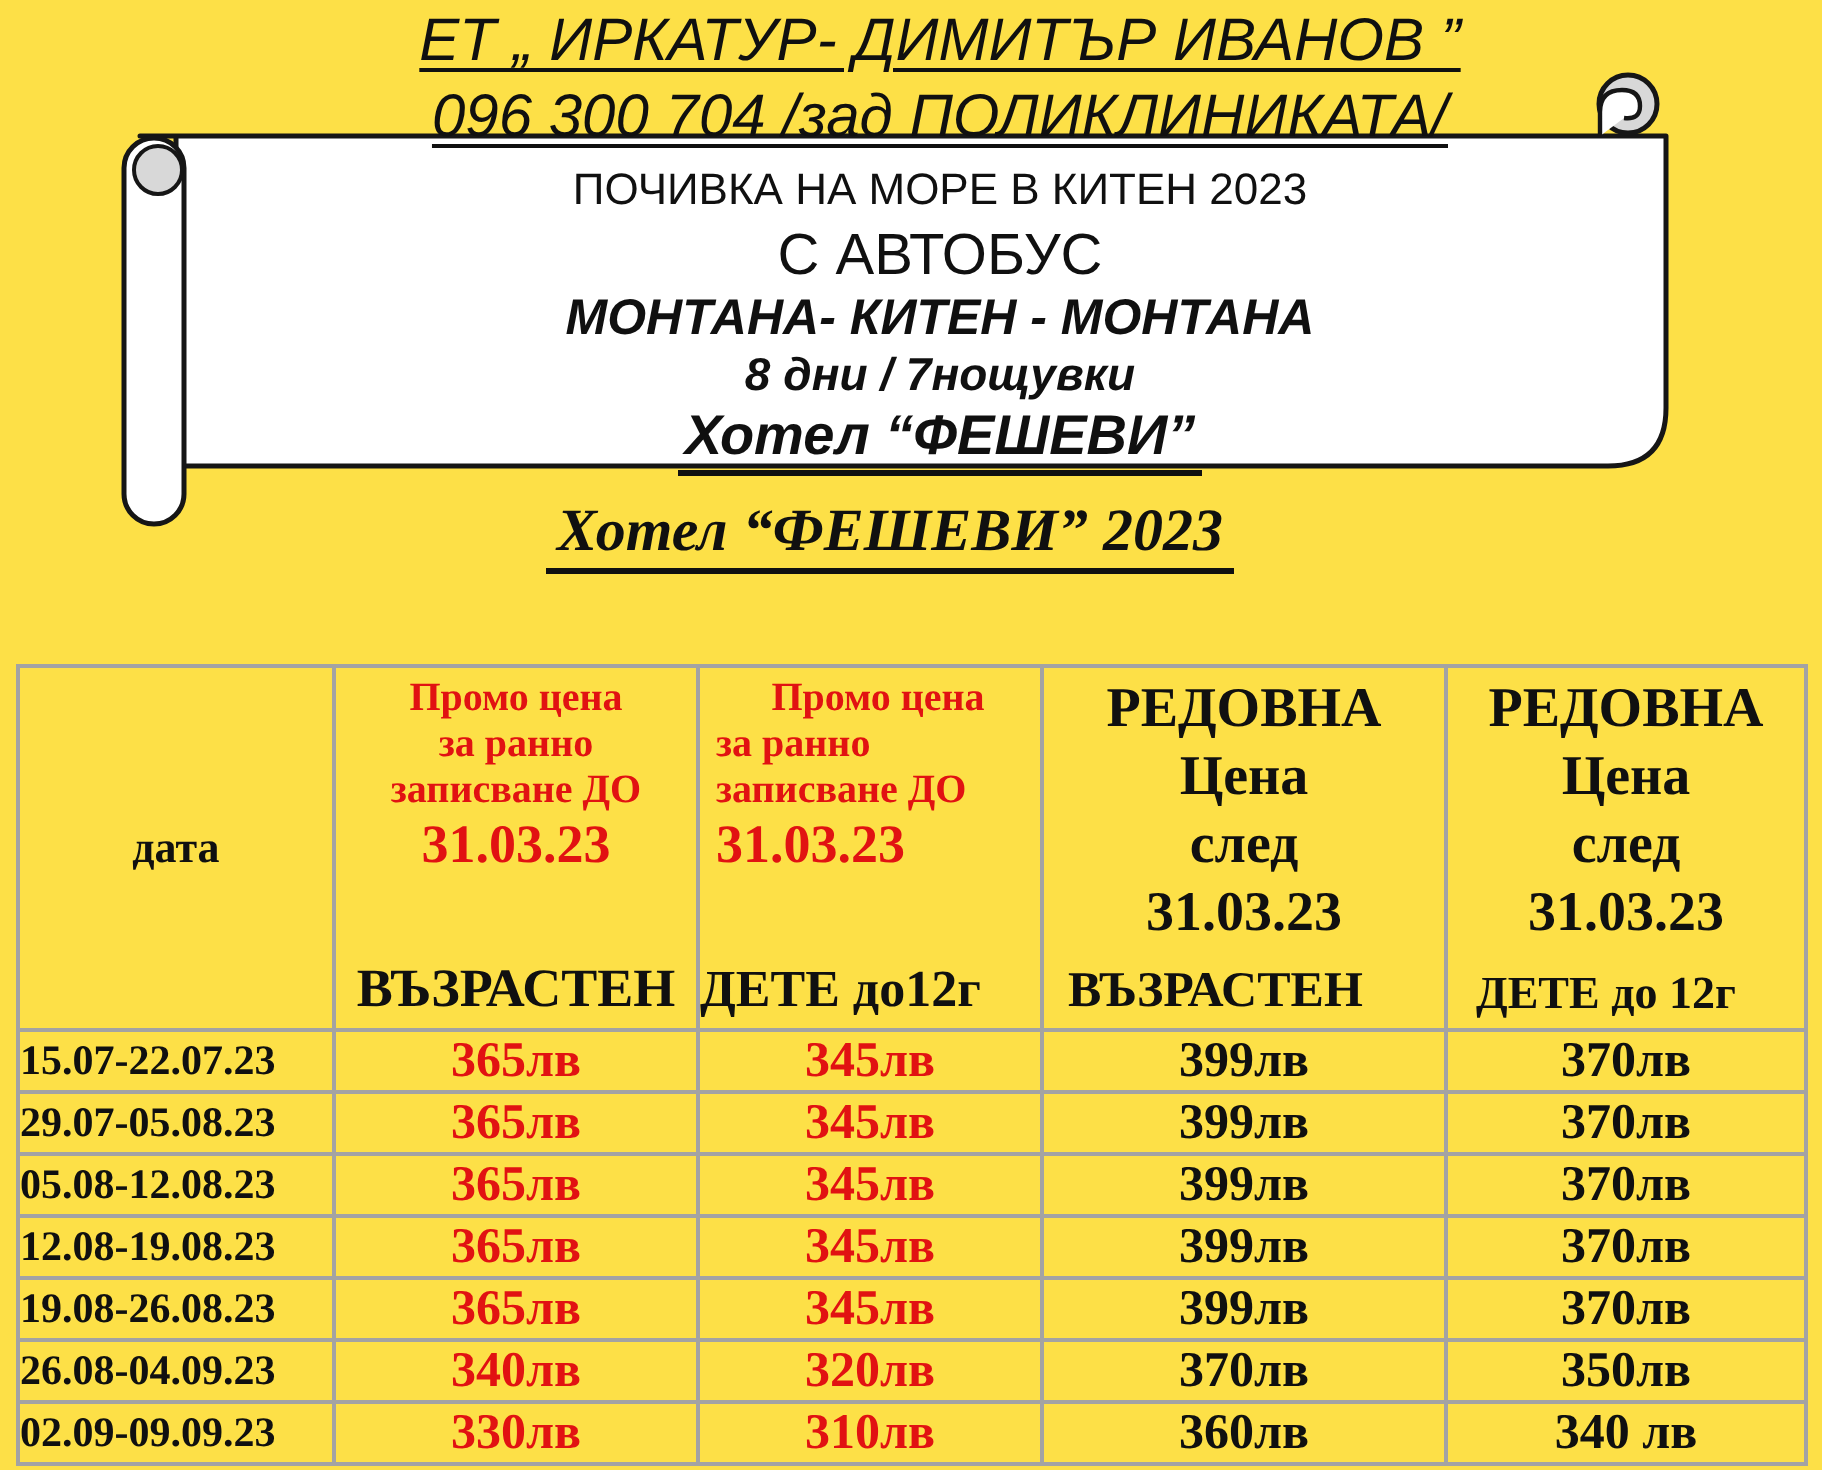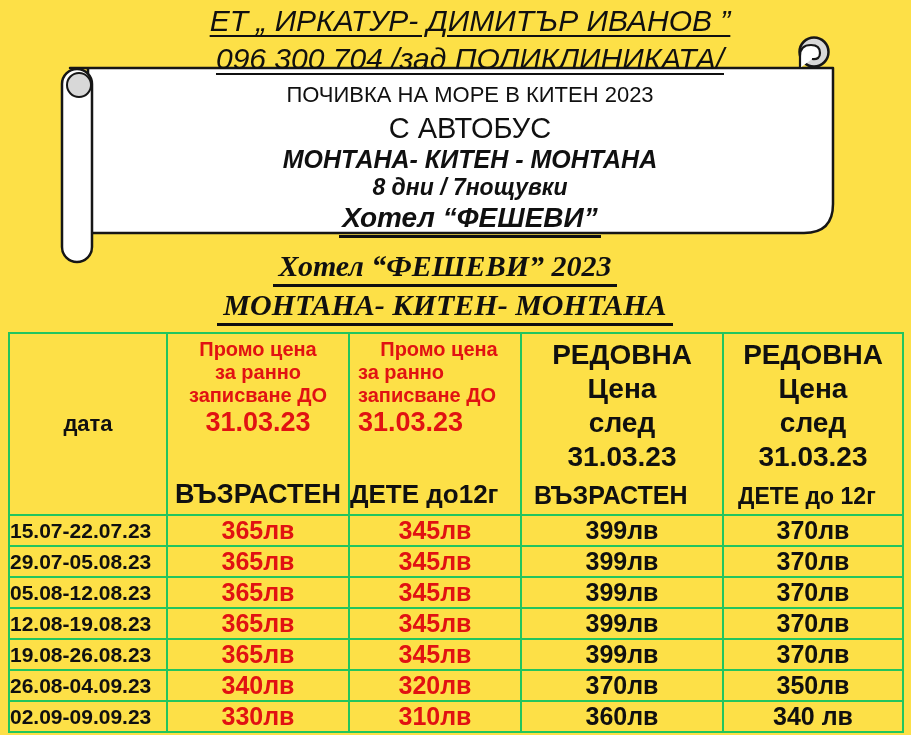--- a/index.html
+++ b/index.html
@@ -20,21 +20,21 @@
   .bt7{font-size:28px;line-height:33px;font-weight:bold;font-style:italic;}
   .u3{display:inline-block;border-bottom:3px solid #101010;padding:0 3px 1px;}
   
   .subhead{position:absolute;left:0;top:249px;width:890px;text-align:center;
     font-weight:bold;font-style:italic;font-size:30px;font-family:Liberation Serif, serif;}
   .sh{display:inline-block;border-bottom:3px solid #101010;line-height:32px;padding:0 6px 2px;}
   .subhead .row2{margin-top:1px;}
   
   .price-table{position:absolute;left:8px;top:332px;width:894px;
     border-collapse:collapse;table-layout:fixed;}
-  .price-table th,.price-table td{border:2px solid #22c55e;padding:0;vertical-align:middle;}
+  .price-table th,.price-table td{border:2px solid #a3a3a3;padding:0;vertical-align:middle;font-family:Liberation Serif, serif;}
   .price-table thead tr{height:180px;}
   .price-table tbody tr{height:31px;}
   .h-date{vertical-align:top;text-align:center;font-size:22px;font-weight:bold;padding-top:5px;}
   .hcol{display:flex;flex-direction:column;justify-content:space-between;height:172px;padding:4px 0;}
   .promo{color:#e11212;font-weight:bold;font-size:20px;line-height:23px;}
   .promo .pbig{font-size:27px;line-height:31px;}
   .t-center{text-align:center;}
   .t-left{text-align:left;padding-left:8px;}
   .t-left .pfirst{text-align:center;}
   .reg{font-weight:bold;font-size:28px;line-height:34px;text-align:center;}
@@ -72,21 +72,20 @@
     <div class="bt bt2">096 300 704  /зад ПОЛИКЛИНИКАТА/</div>
     <div class="bt bt3">ПОЧИВКА НА МОРЕ В КИТЕН 2023</div>
     <div class="bt bt4">С АВТОБУС</div>
     <div class="bt bt5">МОНТАНА- КИТЕН - МОНТАНА</div>
     <div class="bt bt6">8 дни / 7нощувки</div>
     <div class="bt bt7"><span class="u3">Хотел “ФЕШЕВИ”</span></div>
   </div>
 
   <div class="subhead">
     <div><span class="sh">Хотел “ФЕШЕВИ” 2023</span></div>
-    <div class="row2"><span class="sh">МОНТАНА- КИТЕН- МОНТАНА</span></div>
   </div>
 
   <table class="price-table">
     <colgroup>
       <col style="width:158px">
         <col style="width:182px">
         <col style="width:172px">
       <col style="width:202px">
         <col style="width:180px">
     </colgroup>

